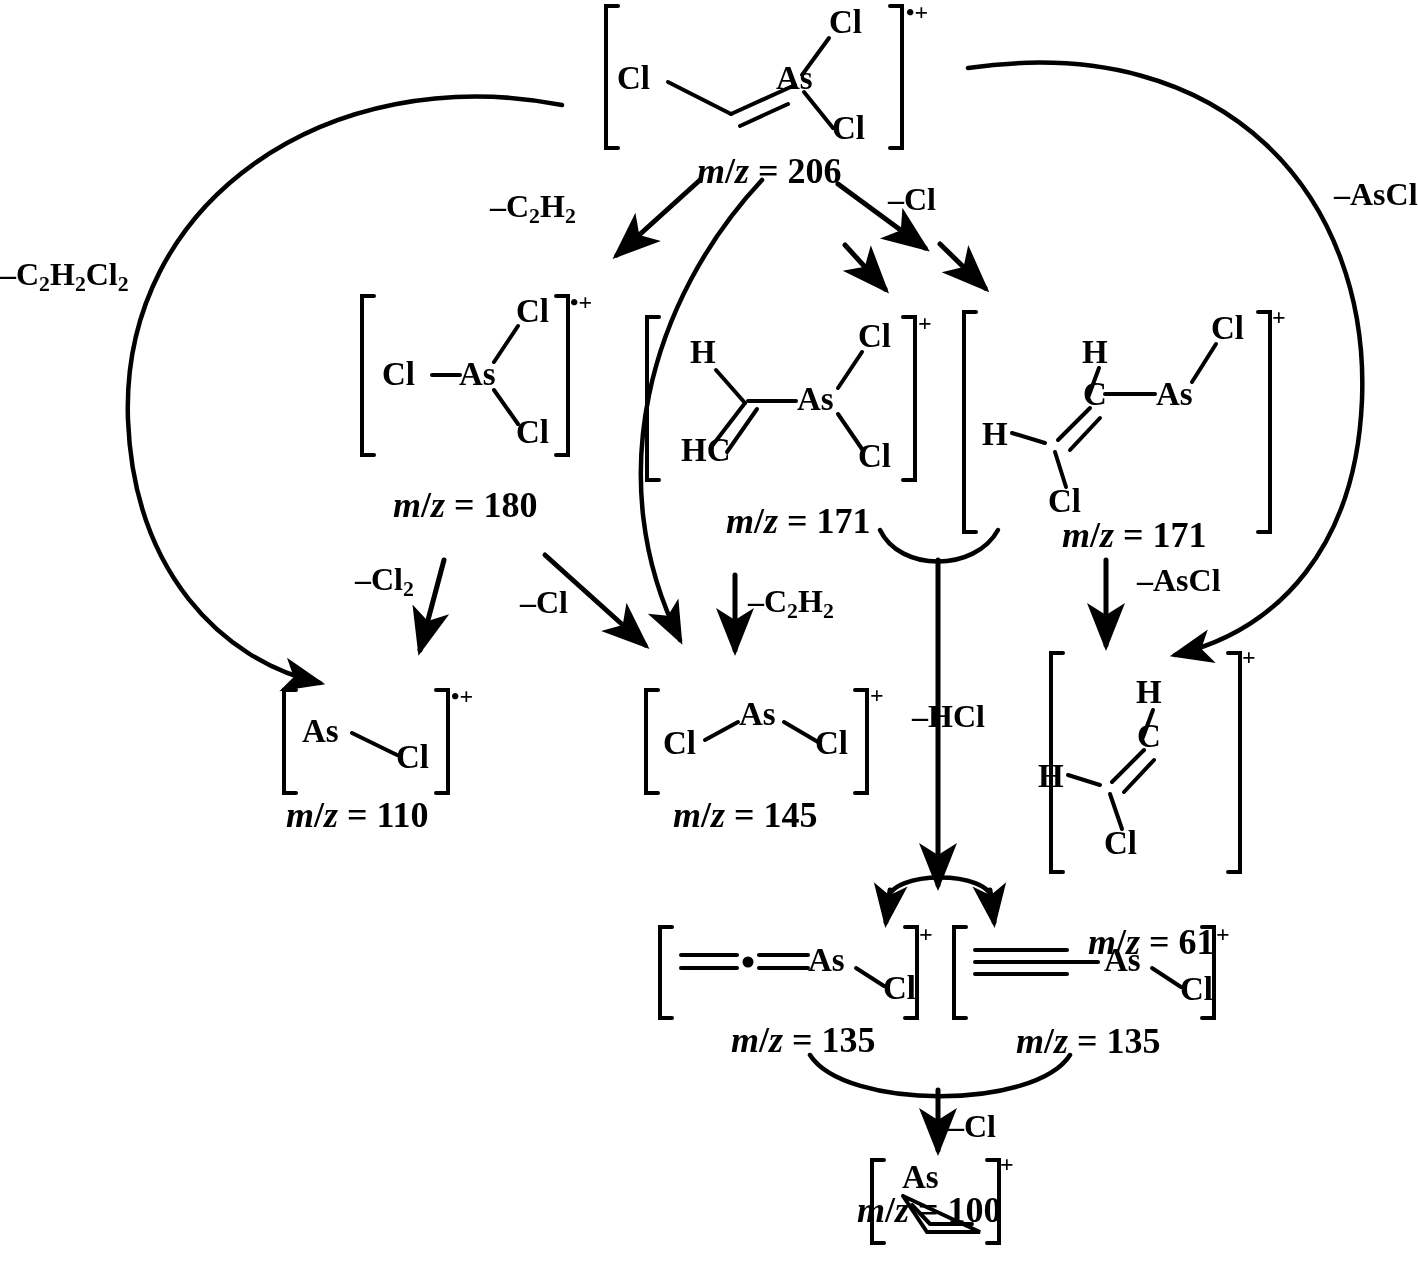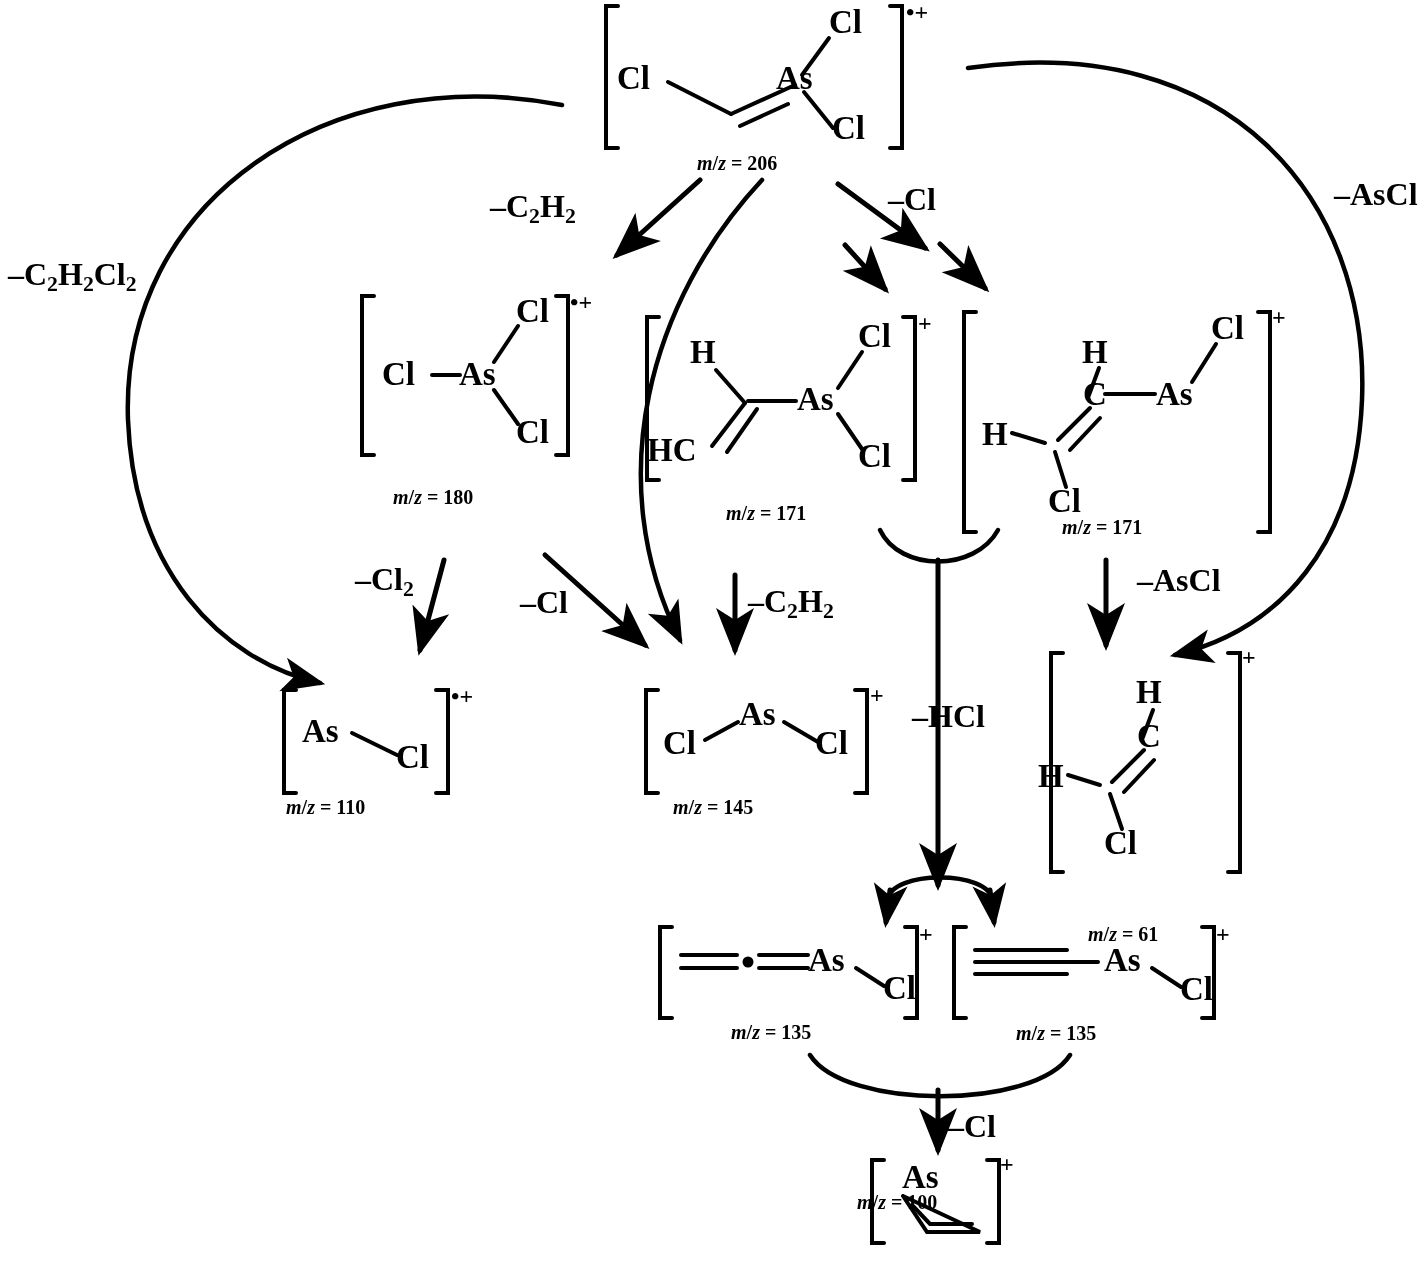--- a/index.html
+++ b/index.html
@@ -2,21 +2,21 @@
 <html><head>
 <meta charset="utf-8">
 <style>
   html,body{margin:0;padding:0;background:#fff;}
   #root{position:relative;width:1418px;height:1288px;background:#fff;
         font-family:"Liberation Serif",serif;color:#000;overflow:hidden;}
   #svgLayer{position:absolute;left:0;top:0;width:1418px;height:1288px;}
   .lbl{position:absolute;font-family:"Liberation Serif",serif;font-weight:bold;
        font-size:32px;white-space:nowrap;line-height:1;}
   .lbl sub{font-size:0.68em;vertical-align:-0.28em;font-weight:bold;}
-  .mz{position:absolute;font-family:"Liberation Serif",serif;font-size:20px;
+  .mz{position:absolute;font-family:"Liberation Serif",serif;font-size:36px;
       font-weight:bold;white-space:nowrap;line-height:1;}
   .mz i{font-style:italic;}
   .atom{position:absolute;font-family:"Liberation Serif",serif;font-weight:bold;
         font-size:33px;line-height:1;white-space:nowrap;}
   .chg{position:absolute;font-family:"Liberation Serif",serif;font-weight:bold;
        font-size:24px;line-height:1;white-space:nowrap;}
 </style>
 </head>
 <body>
 
@@ -190,21 +190,21 @@
   <span class="mz" style="left:697px;top:153px"><i>m</i>/<i>z</i> = 206</span>
 
   <span class="atom" style="left:382px;top:358px">Cl</span>
   <span class="atom" style="left:459px;top:358px">As</span>
   <span class="atom" style="left:516px;top:295px">Cl</span>
   <span class="atom" style="left:516px;top:416px">Cl</span>
   <span class="chg" style="left:570px;top:290px">•+</span>
   <span class="mz" style="left:393px;top:487px"><i>m</i>/<i>z</i> = 180</span>
 
   <span class="atom" style="left:690px;top:336px">H</span>
-  <span class="atom" style="left:647px;top:434px">HC</span>
+  <span class="atom" style="left:681px;top:434px">HC</span>
   <span class="atom" style="left:797px;top:383px">As</span>
   <span class="atom" style="left:858px;top:320px">Cl</span>
   <span class="atom" style="left:858px;top:440px">Cl</span>
   <span class="chg" style="left:918px;top:311px">+</span>
   <span class="mz" style="left:726px;top:503px"><i>m</i>/<i>z</i> = 171</span>
 
   <span class="atom" style="left:1082px;top:336px">H</span>
   <span class="atom" style="left:1083px;top:378px">C</span>
   <span class="atom" style="left:1156px;top:378px">As</span>
   <span class="atom" style="left:1211px;top:312px">Cl</span>
@@ -238,21 +238,21 @@
 
   <span class="atom" style="left:1104px;top:944px">As</span>
   <span class="atom" style="left:1180px;top:973px">Cl</span>
   <span class="chg" style="left:1216px;top:922px">+</span>
   <span class="mz" style="left:1016px;top:1023px"><i>m</i>/<i>z</i> = 135</span>
 
   <span class="atom" style="left:902px;top:1161px">As</span>
   <span class="chg" style="left:1000px;top:1152px">+</span>
   <span class="mz" style="left:857px;top:1192px"><i>m</i>/<i>z</i> = 100</span>
 
-  <span class="lbl" style="left:8px;top:258px">–C<sub>2</sub>H<sub>2</sub>Cl<sub>2</sub></span>
+  <span class="lbl" style="left:0px;top:258px">–C<sub>2</sub>H<sub>2</sub>Cl<sub>2</sub></span>
   <span class="lbl" style="left:490px;top:190px">–C<sub>2</sub>H<sub>2</sub></span>
   <span class="lbl" style="left:888px;top:183px">–Cl</span>
   <span class="lbl" style="left:1334px;top:178px">–AsCl<sub>2</sub></span>
   <span class="lbl" style="left:355px;top:563px">–Cl<sub>2</sub></span>
   <span class="lbl" style="left:520px;top:586px">–Cl</span>
   <span class="lbl" style="left:748px;top:585px">–C<sub>2</sub>H<sub>2</sub></span>
   <span class="lbl" style="left:912px;top:700px">–HCl</span>
   <span class="lbl" style="left:1137px;top:564px">–AsCl</span>
   <span class="lbl" style="left:948px;top:1110px">–Cl</span>
 

